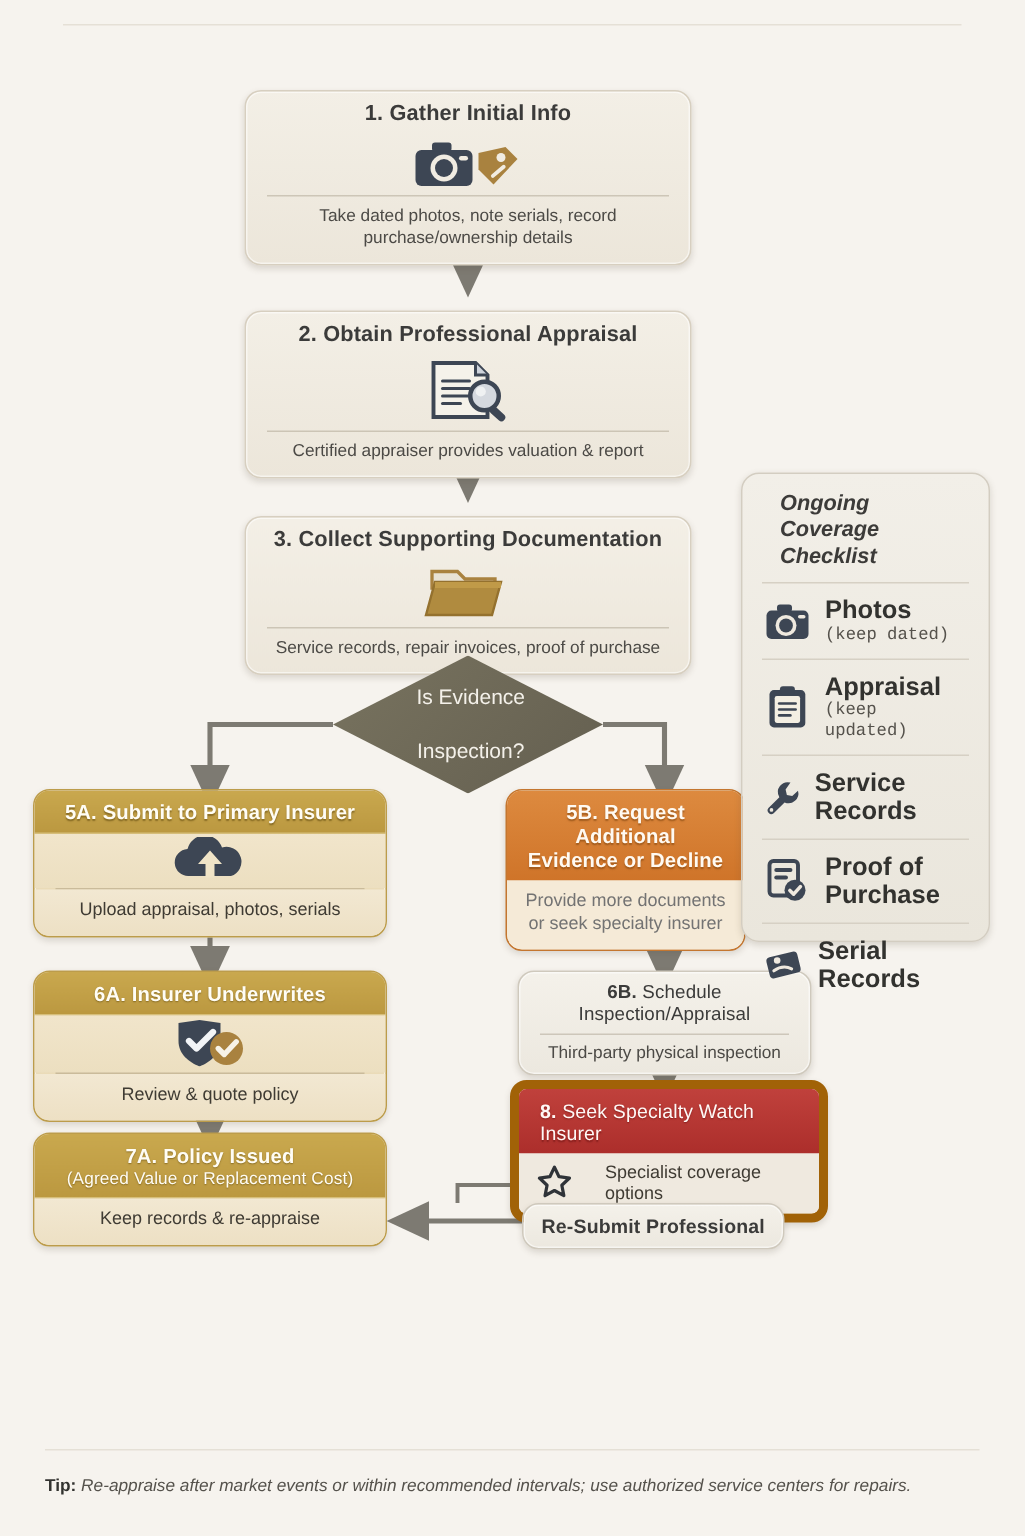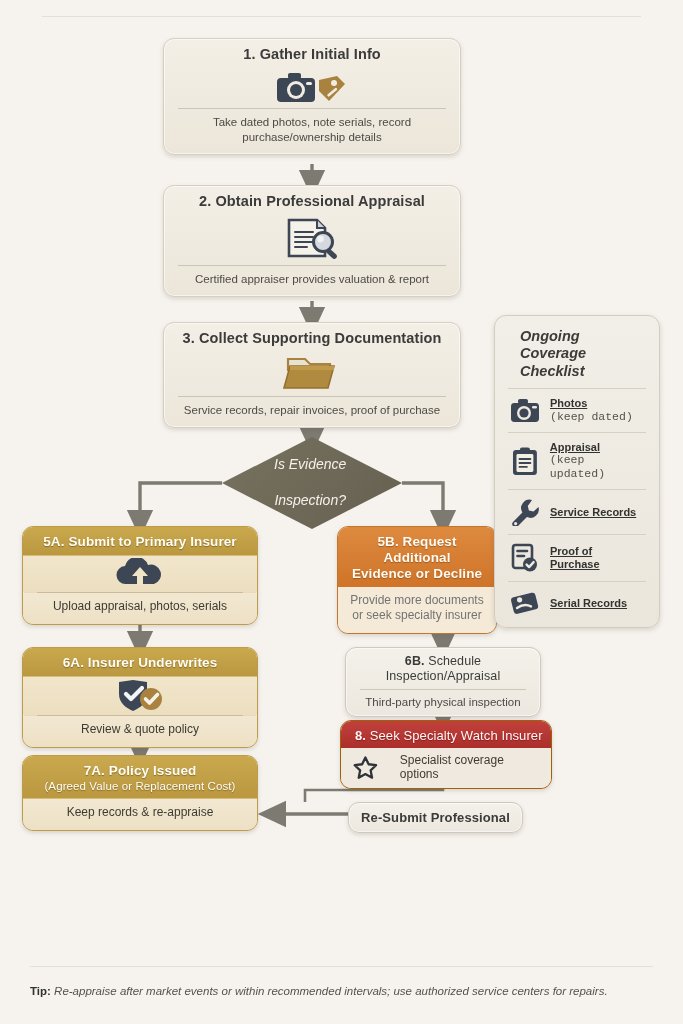--- a/index.html
+++ b/index.html
@@ -47,20 +47,21 @@
     text-align:center;
     line-height:1.3;
     padding:6px 10px 9px;
   }
   .node .divider{height:1px;margin:0 14px;background:rgba(120,105,80,.28);}
 
   
   .cream{
     background:linear-gradient(#f3efe6,#ece6da);
     border:1px solid #d7cfc0;
+    margin-top:22px;
   }
   .cream .hd{color:#3b3b3a;font-size:14.5px;}
   .cream .bd{color:#4c4a46;font-size:11.5px;}
 
   
   .gold{
     background:linear-gradient(#f0e3c4,#e7d7b2);
     border:1px solid #bc9c4b;
   }
   .gold .hd{
@@ -82,21 +83,21 @@
     background:linear-gradient(#dd8a3f,#cf7429);
     color:#fffaf2;
     font-size:13.5px;
     text-shadow:0 1px 1px rgba(110,55,5,.5);
   }
   .orange .bd{color:#737373;font-size:12px;background:#f5ead7;}
 
   
   .red{
     background:#f1ece3;
-    border:1px solid #a16207;
+    border:6px solid #a16207;
   }
   .red .hd{
     background:linear-gradient(#c0413c,#ac2e2b);
     color:#fff8f6;
     font-size:13px;
     text-shadow:0 1px 1px rgba(90,10,10,.5);
     text-align:left;
     padding-left:14px;
   }
   .red .hd b{font-weight:bold;}
@@ -111,29 +112,28 @@
   .light{
     background:linear-gradient(#f4f1ea,#ece8df);
     border:1px solid #cfc9bd;
   }
   .light .hd{color:#3b3b3a;font-size:12.5px;padding:6px 8px 5px;}
   .light .bd{color:#4c4a46;font-size:11.5px;padding:5px 8px 7px;}
 
   
   .diamond{
     position:absolute;
-    display:flex;align-items:center;justify-content:flex-start;
+    display:flex;align-items:center;justify-content:flex-end;
     text-align:center;
     color:#f4f1ea;
     font-size:14px;
     line-height:1.28;
     background:linear-gradient(135deg,#78735f,#645f50);
     clip-path:polygon(50% 0,100% 50%,50% 100%,0 50%);
     filter:drop-shadow(0 2px 3px rgba(80,70,50,.3));
-    font-style:italic;
   }
   .diamond span{display:block;padding:0 26px;}
 
   
   .panel{
     position:absolute;
     background:linear-gradient(#f2efe8,#eae6dc);
     border:1px solid #d3cdc1;
     border-radius:12px;
     box-sizing:border-box;
@@ -146,21 +146,21 @@
     font-style:italic;
     font-weight:bold;
     color:#3c3b39;
     line-height:1.2;
   }
   .panel .sep{height:1px;background:#d6d0c4;margin:0 0 0 0;}
   .chk{
     display:flex;align-items:center;gap:10px;
     padding:8px 0 8px 2px;
   }
-  .chk .txt .t1{font-size:11px;font-weight:bold;color:#32322f;line-height:1.15;text-decoration:underline;}
+  .chk .txt .t1{font-size:17px;font-weight:bold;color:#32322f;line-height:1.15;}
   .chk .txt .t2{font-size:11.5px;color:#55524c;line-height:1.2;font-family:Liberation Mono, monospace;}
   svg.arrows{position:absolute;left:0;top:0;width:683px;height:1024px;pointer-events:none;}
 
   
   .tip{
     position:absolute;left:30px;top:985px;
     font-size:11.5px;font-style:italic;color:#55524c;
   }
   .tip b{font-style:normal;color:#32322f;}
 </style>

